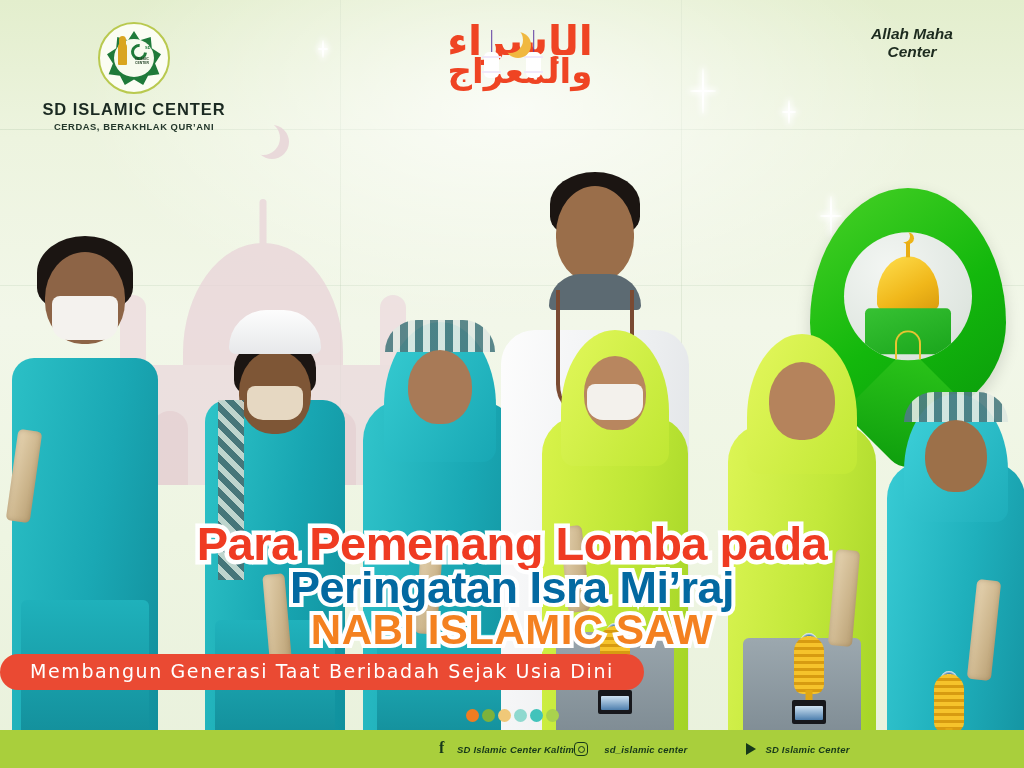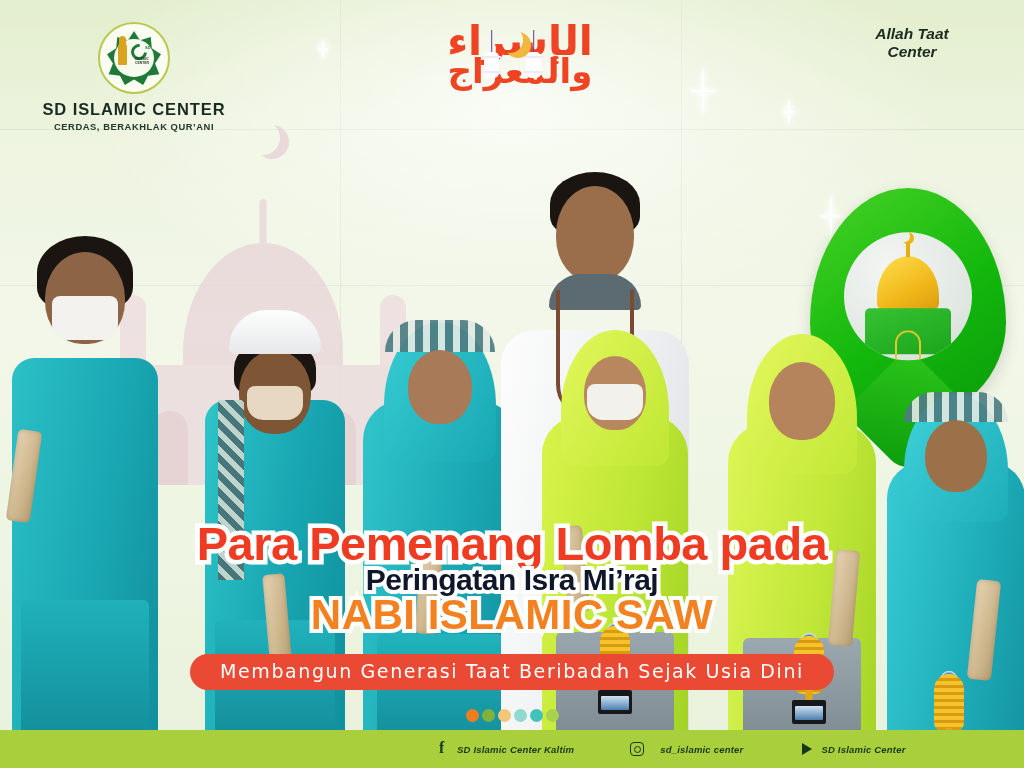--- a/index.html
+++ b/index.html
@@ -139,24 +139,24 @@
   .trophy .medal{position:absolute;left:50%;top:-3px;transform:translateX(-50%);width:17px;height:17px;border-radius:50%;
     background:radial-gradient(circle,#f4f8fb 45%,#2f6fa8 46%,#ecf3f8 70%,#2f6fa8);}
 
   
   .headline{position:absolute;left:0;right:0;top:520px;text-align:center;z-index:30;}
   .hl{
     display:block;font-weight:bold;letter-spacing:-.5px;line-height:1;
     -webkit-text-stroke:9px #fff;paint-order:stroke fill;
   }
   .hl1{font-size:47px;color:#ef3b22;}
-  .hl2{font-size:30px;color:#0f172a;-webkit-text-stroke-width:8px;margin-top:-2px;}
+  .hl2{font-size:45px;color:#0369a1;-webkit-text-stroke-width:8px;margin-top:-2px;}
   .hl3{font-size:42px;color:#f48120;-webkit-text-stroke-width:8px;letter-spacing:.5px;margin-top:-1px;}
 
-  .tagline-wrap{position:absolute;left:0;right:0;top:654px;text-align:center;z-index:31;}
+  .tagline-wrap{position:absolute;left:0;right:0;top:654px;text-align:left;z-index:31;}
   .tagline{
     display:inline-block;background:#ea4a33;color:#fff;border-radius:22px;
     padding:6px 30px 8px;font-size:19px;letter-spacing:1.6px;
     font-family:"DejaVu Sans", sans-serif;
   }
   .date-line{position:absolute;left:0;right:0;top:690px;text-align:center;z-index:31;
     font-size:15px;font-weight:bold;font-style:italic;color:#17242c;letter-spacing:.2px;}
   .dots{position:absolute;left:0;right:0;top:709px;text-align:center;z-index:31;font-size:0;}
   .dots span{display:inline-block;width:13px;height:13px;border-radius:50%;margin:0 1.5px;}
 
@@ -240,21 +240,21 @@
         <span class="body"></span>
       </div>
     <div class="lantern" style="left:96px;top:28px;">
         <span class="cord"></span>
         <span class="body"></span>
       </div>
   </div>
   <div class="moon-dec"></div>
 
   <div class="arabic-azhim">
-    <div class="azhim-sub">Allah Taat</div>
+    <div class="azhim-sub">Allah Maha</div>
     <div class="azhim-sub">Center</div>
   </div>
 
   <div class="photo-band">
 
     <div class="pin">
       <div class="pin-hole">
         <div class="pin-crescent"></div>
         <div class="pin-dome"></div>
         <div class="pin-body"></div>
@@ -357,21 +357,21 @@
   </div>
 
 
   <div class="dots" id="dots-row"><span style="background: rgb(240, 124, 33);"></span><span style="background: rgb(126, 178, 59);"></span><span style="background: rgb(240, 200, 120);"></span><span style="background: rgb(143, 217, 207);"></span><span style="background: rgb(65, 195, 187);"></span><span style="background: rgb(169, 210, 78);"></span></div>
 
   <div class="footer">
     <div class="soc" style="margin-left:435px;">
       <span class="ic ic-fb"></span>
       <span class="lbl">SD Islamic Center Kaltim</span>
     </div>
-    <div class="soc" style="margin-left:56px;gap:16px;">
+    <div class="soc" style="gap:16px;">
       <span class="ic ic-ig"></span>
       <span class="lbl">sd_islamic center</span>
     </div>
     <div class="soc" style="margin-left:56px;">
       <span class="ic ic-yt"></span>
       <span class="lbl">SD Islamic Center</span>
     </div>
   </div>
 
 </div>

